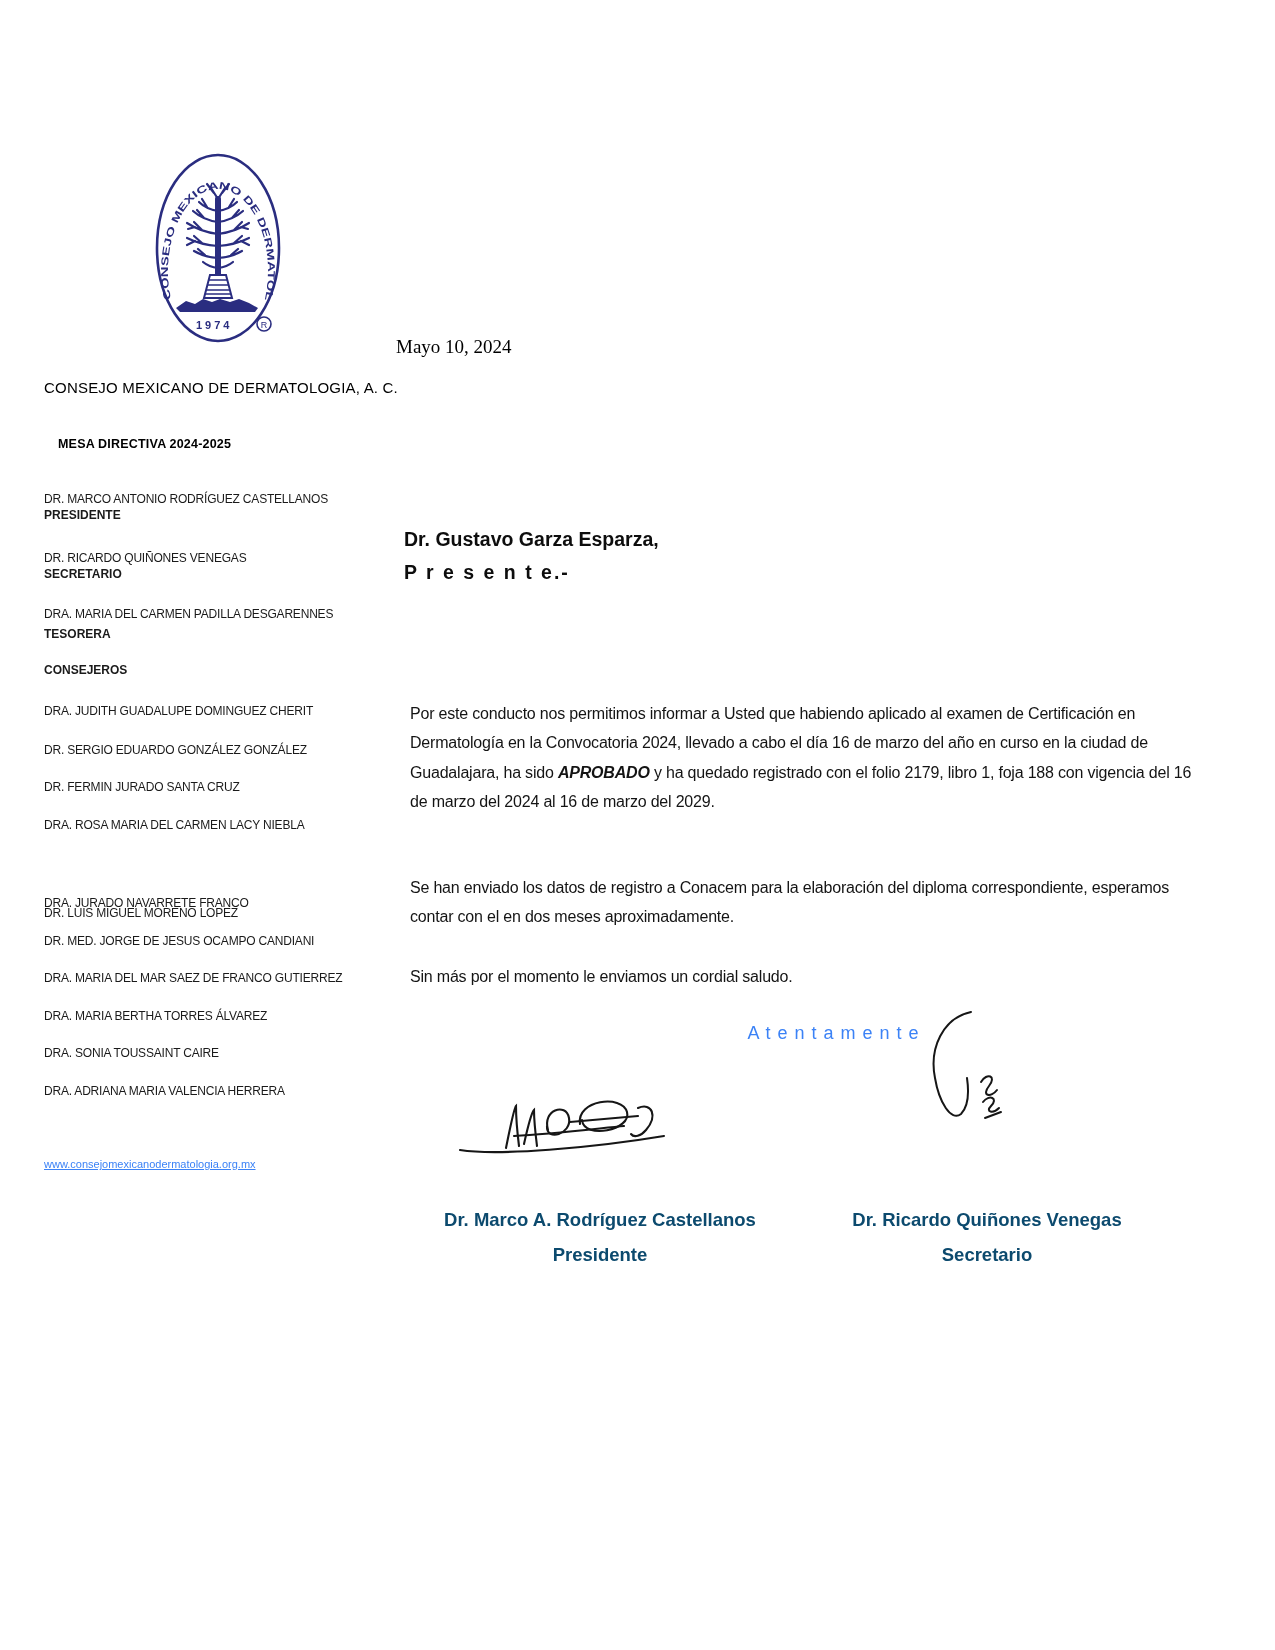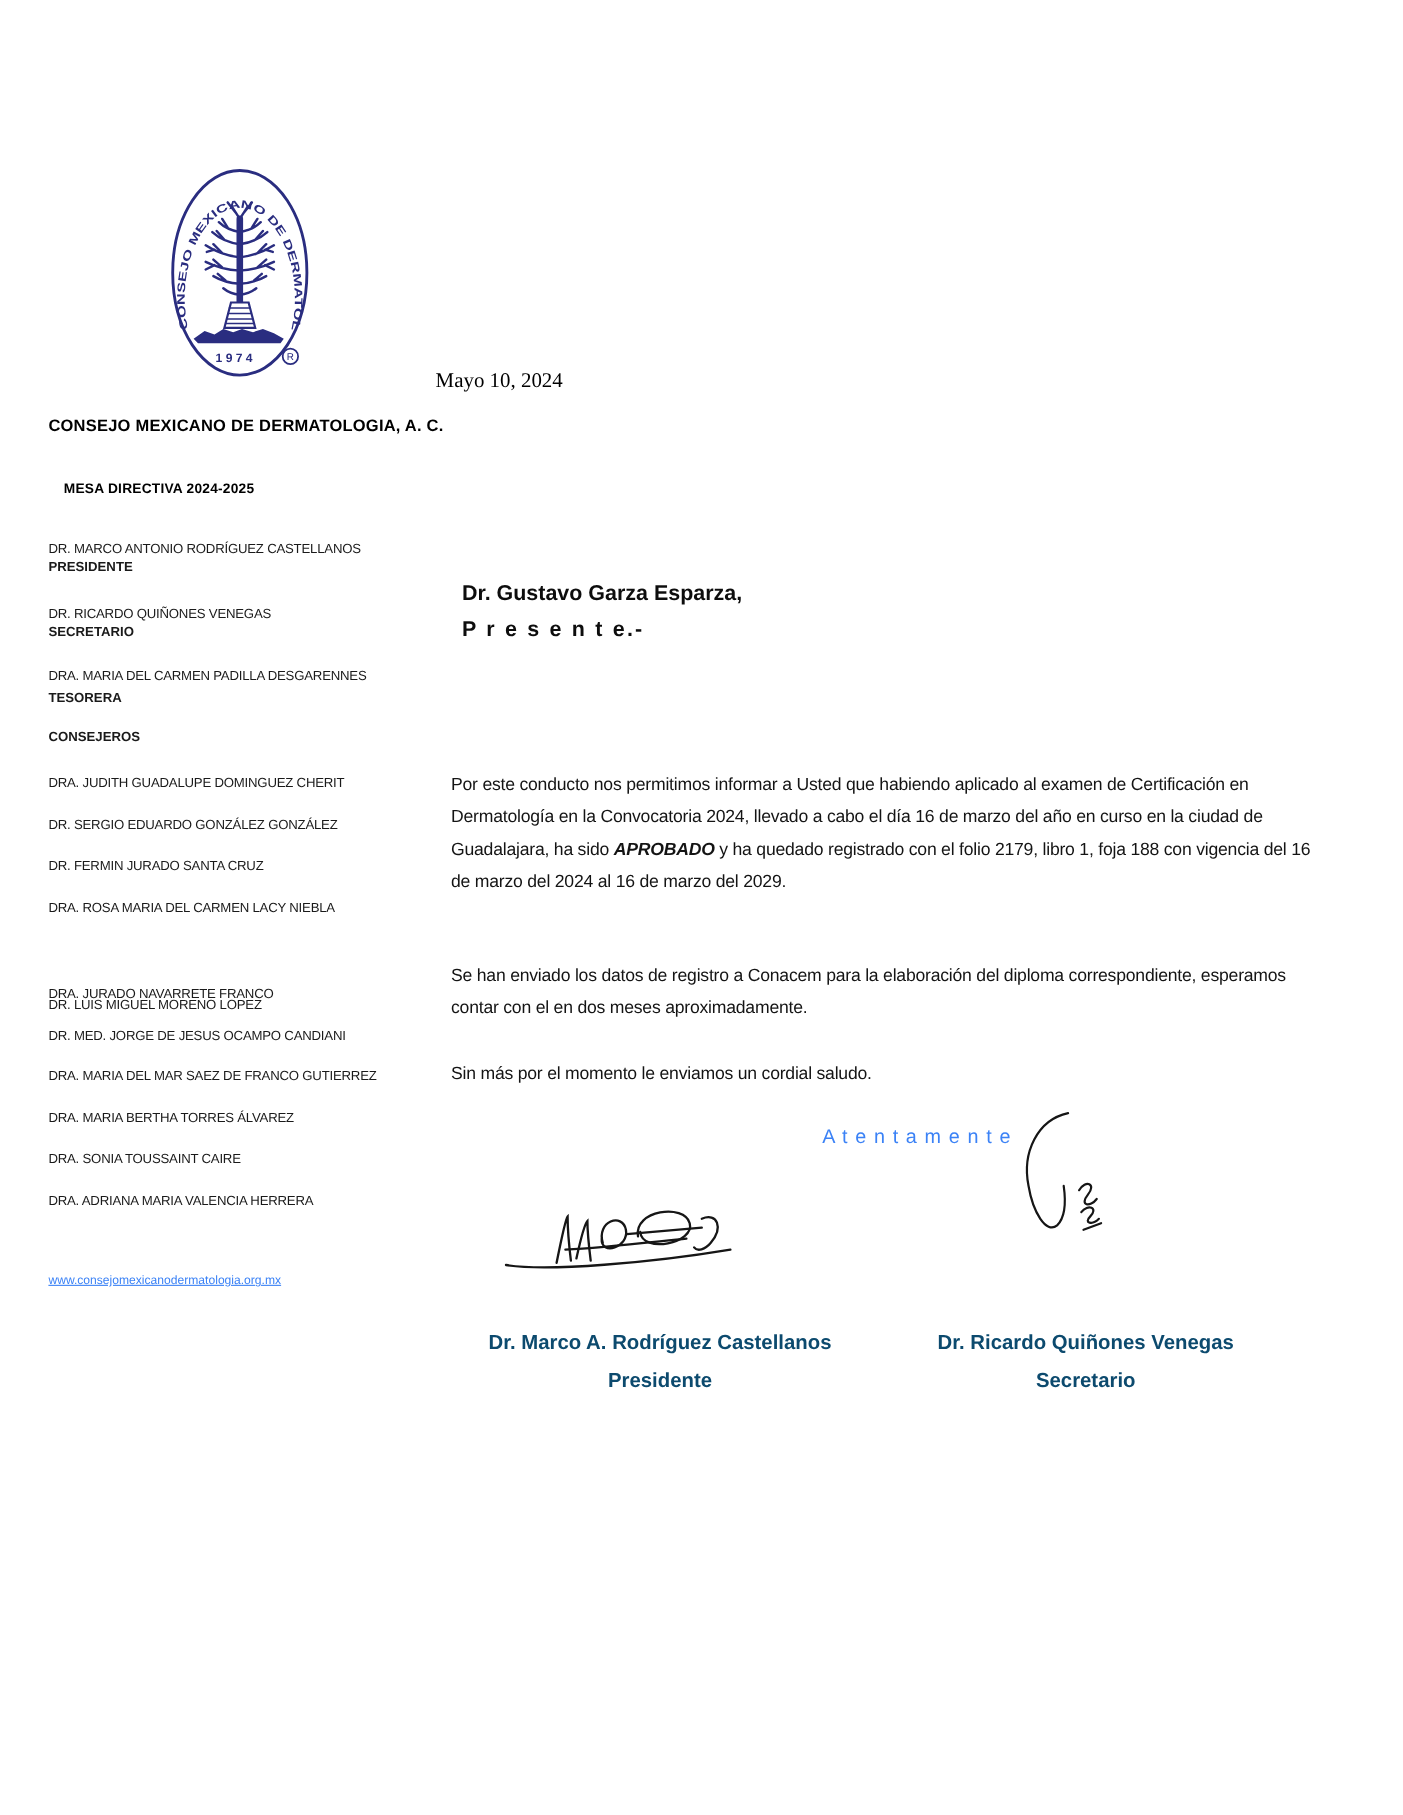--- a/index.html
+++ b/index.html
@@ -2,28 +2,28 @@
 <html><head>
 <meta charset="utf-8">
 <style>
   html,body{margin:0;padding:0;}
   body{
     width:1275px;height:1650px;position:relative;background:#ffffff;
     font-family:"Liberation Sans", sans-serif;color:#111;overflow:hidden;
   }
   .abs{position:absolute;}
   
-  .org-name{left:44px;top:379px;font-size:15px;font-weight:bold;letter-spacing:.2px;color:#000;}
+  .org-name{left:44px;top:379px;font-size:15px;font-weight:normal;letter-spacing:.2px;color:#000;}
   .board-title{left:58px;top:437px;font-size:12.5px;font-weight:bold;letter-spacing:.2px;color:#000;}
   .sl{position:absolute;left:44px;font-size:12px;letter-spacing:-.2px;color:#1a1a1a;white-space:nowrap;}
   .sl.bold{font-weight:bold;letter-spacing:0;}
   .site{left:44px;top:1158px;font-size:11px;text-decoration:underline;color:#3b82f6;cursor:pointer;}
   
   .date{left:396px;top:336px;font-size:19px;font-family:"Liberation Serif", serif;color:#000000;}
-  .recipient{left:420px;top:523px;font-size:19.5px;font-weight:bold;line-height:33px;color:#0d0d0d;}
+  .recipient{left:404px;top:523px;font-size:19.5px;font-weight:bold;line-height:33px;color:#0d0d0d;}
   .recipient .spaced{letter-spacing:2px;}
   .para{left:410px;width:797px;font-size:16px;line-height:29.3px;letter-spacing:-.2px;color:#141414;text-align:left;}
   .p1{top:699px;}
   .p2{top:873px;}
   .p3{top:962px;}
   .emph{font-weight:bold;font-style:italic;}
   .closing{left:412px;top:1023px;width:795px;text-align:center;text-indent:48px;font-size:18px;letter-spacing:1px;color:#3b82f6;}
   .sig-left{left:452px;top:1076px;}
   .sig-right{left:923px;top:1006px;}
   .sign-block{top:1208px;font-size:18.5px;font-weight:bold;text-align:center;color:#0c4a6e;line-height:24px;}

